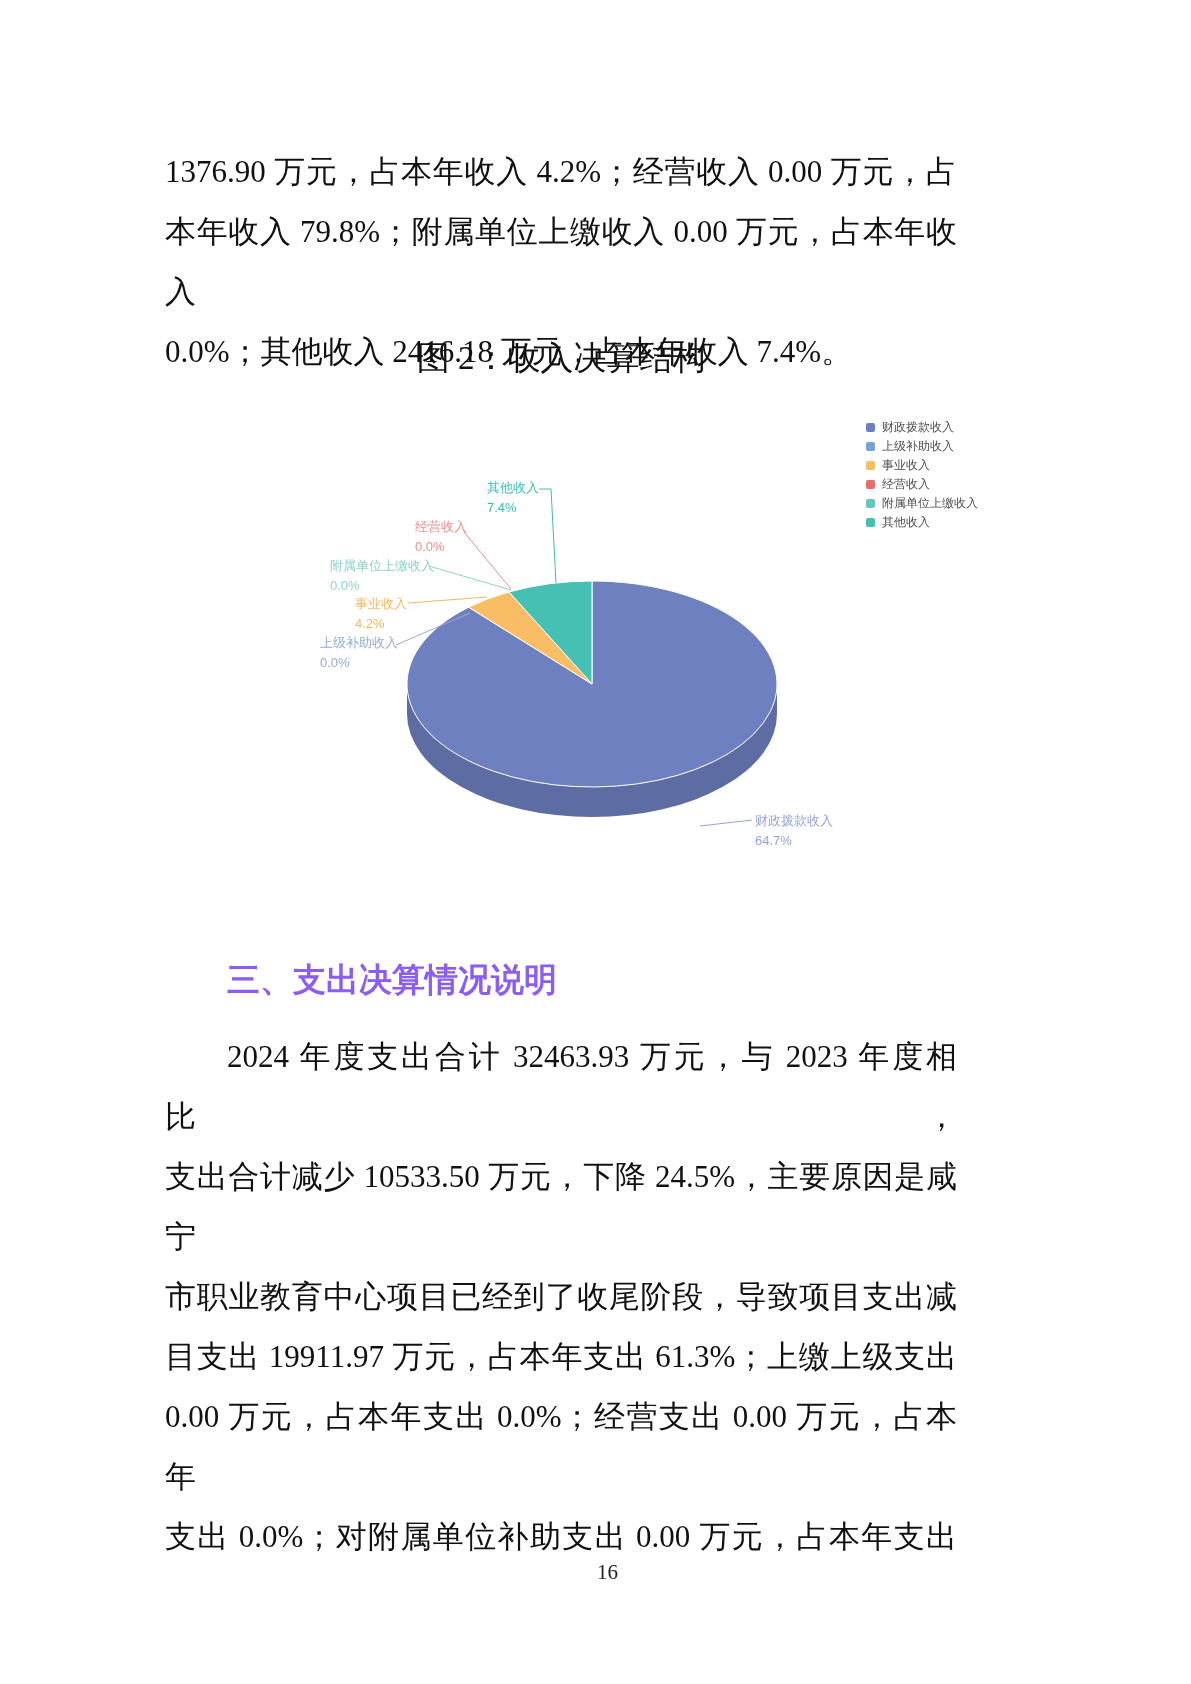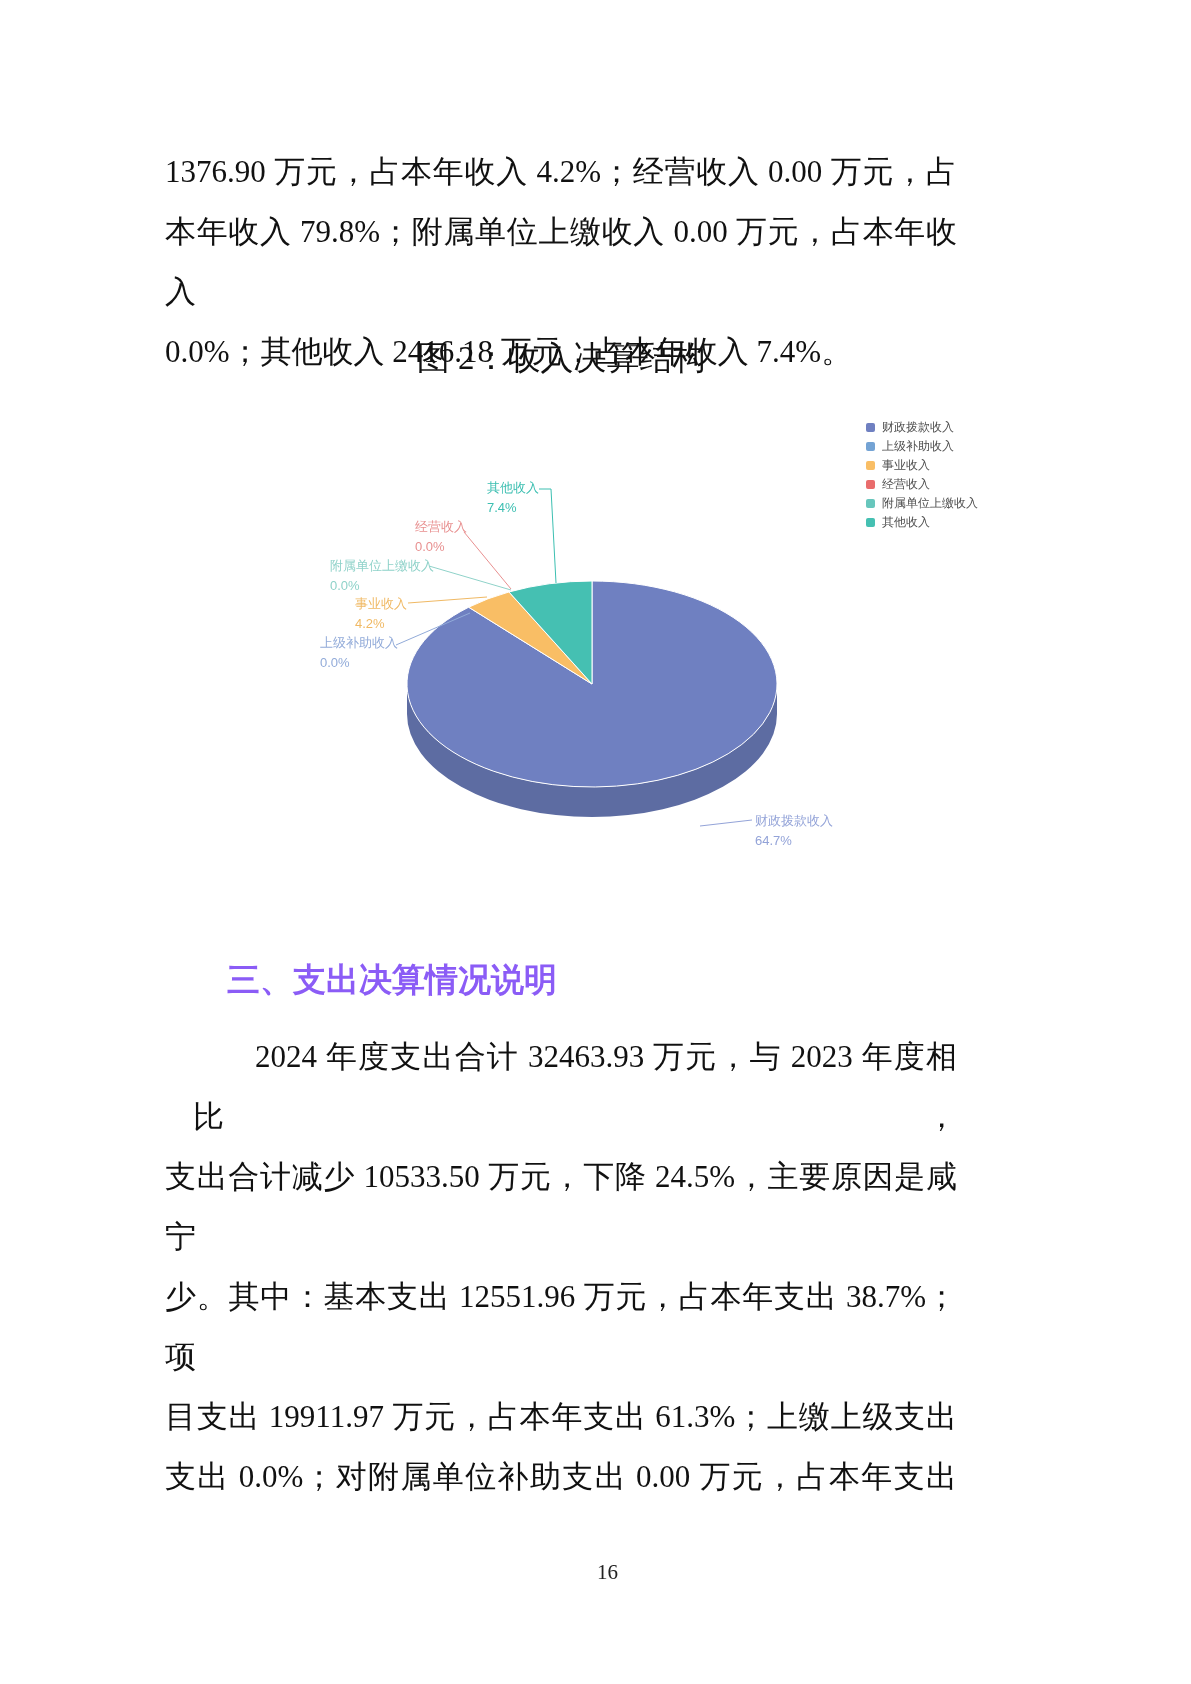--- a/index.html
+++ b/index.html
@@ -3,21 +3,21 @@
 <meta charset="utf-8">
 <style>
   html,body{margin:0;padding:0;background:#ffffff;}
   .page{position:relative;width:1191px;height:1684px;background:#fff;overflow:hidden;
         font-family:"Liberation Serif","DejaVu Serif",serif;color:#111;padding-left:24px;}
   .para{position:absolute;left:165px;width:792px;}
   #income-para{top:142px;}
   #exp-para{top:1027px;}
   .line{line-height:60px;font-size:31px;white-space:normal;}
   .just{text-align:justify;text-align-last:justify;}
-  .indent{text-indent:62px;margin-left:28px;}
+  .indent{text-indent:62px;}
   .fig-title{position:absolute;top:336px;left:165px;width:792px;text-align:center;
              font-size:33px;color:#111;}
   .heading{position:absolute;top:960px;left:227px;font-family:"Liberation Sans","DejaVu Sans",sans-serif;
            font-weight:700;font-size:33px;line-height:40px;color:#8b5cf6;}
   .page-num{position:absolute;top:1560px;left:0;width:100%;text-align:center;font-size:21px;color:#222;}
   #chart-svg{position:absolute;left:0;top:0;width:1191px;height:1684px;}
   .legend{position:absolute;left:866px;top:421px;display:flex;flex-direction:column;gap:6px;
           font-family:"Liberation Sans","DejaVu Sans",sans-serif;font-size:12px;color:#4d4d4d;}
   .legend-item{display:flex;align-items:center;gap:7px;height:13px;}
   .legend-marker{width:9px;height:9px;border-radius:2px;display:inline-block;flex:0 0 auto;}
@@ -102,21 +102,22 @@
           <div>64.7%</div>
         </div>
       </div>
   </div>
 
   <div class="heading">三、支出决算情况说明</div>
 
   <div class="para" id="exp-para">
     <div class="line just indent">2024 年度支出合计 32463.93 万元，与 2023 年度相比，</div>
     <div class="line just">支出合计减少 10533.50 万元，下降 24.5%，主要原因是咸宁</div>
-    <div class="line just">少。其中：基本支出 12551.96 万元，占本年支出 38.7%；项</div>
+    <div class="line just">市职业教育中心项目已经到了收尾阶段，导致项目支出减</div>
     <div class="line just">目支出 19911.97 万元，占本年支出 61.3%；上缴上级支出</div>
+    <div class="line just">0.00 万元，占本年支出 0.0%；经营支出 0.00 万元，占本年</div>
     <div class="line just">支出 0.0%；对附属单位补助支出 0.00 万元，占本年支出</div>
 
   </div>
 
   <div class="page-num">16</div>
 
 </div>
 
 </body></html>

